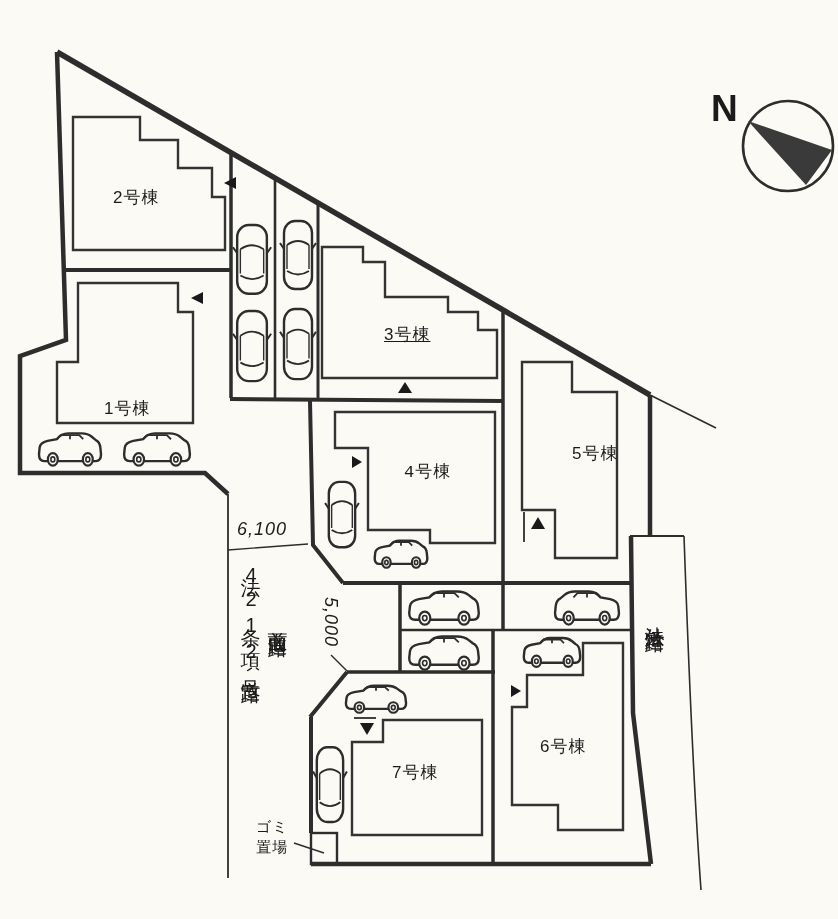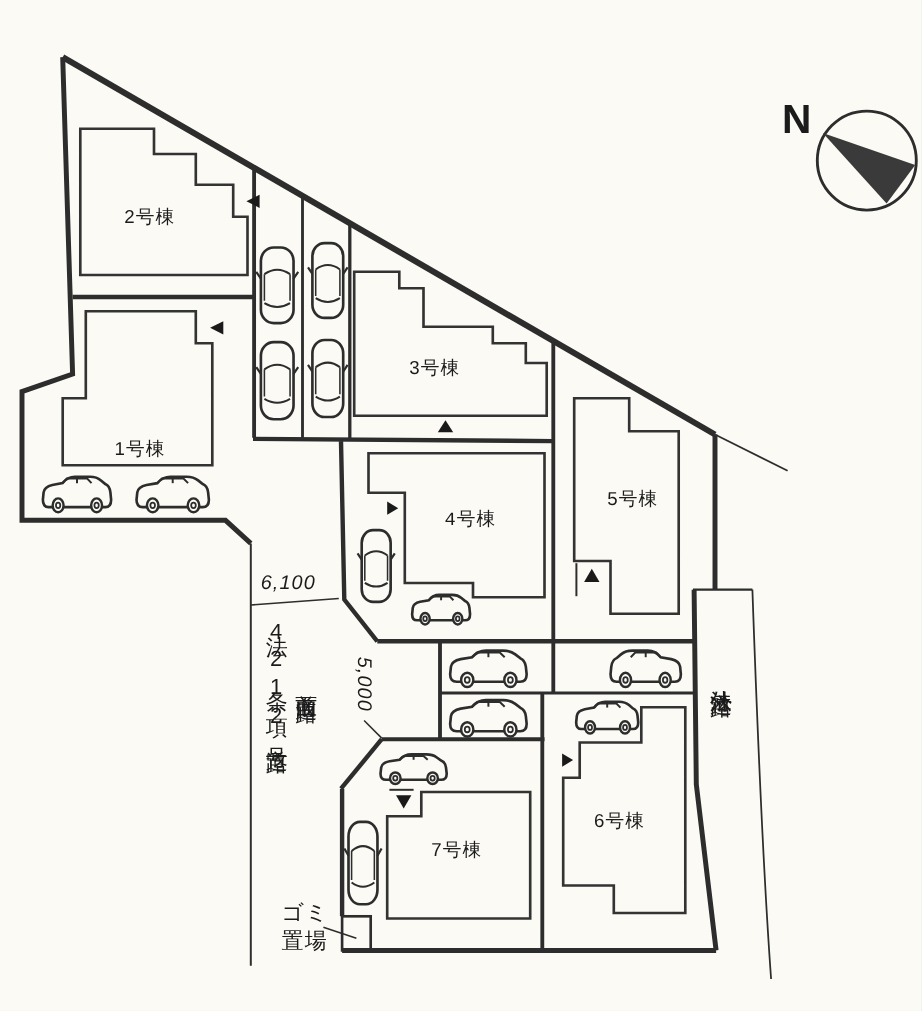--- a/index.html
+++ b/index.html
@@ -4,21 +4,21 @@
 <style>
   html,body{margin:0;padding:0;background:#e8e8e4;}
   #stage{position:relative;width:838px;height:919px;background:#fbfaf5;overflow:hidden;
          font-family:"Liberation Sans","DejaVu Sans",sans-serif;color:#1b1b1b;}
   svg{position:absolute;left:0;top:0;}
   .lbl{position:absolute;white-space:nowrap;color:#1b1b1b;}
   .bldg-lbl{font-size:17px;letter-spacing:1px;}
   .vtext{writing-mode:vertical-rl;text-orientation:upright;font-size:20px;letter-spacing:2px;line-height:1.05;}
   .dim{font-size:18px;font-style:italic;letter-spacing:1px;}
   .dim-rot{transform:rotate(90deg);transform-origin:0 0;}
-  .small2{font-size:20px;line-height:1.3;letter-spacing:1px;}
+  .small2{font-size:15px;line-height:1.3;letter-spacing:1px;text-align:center;}
   .small2 span{display:block;}
   .north{font-size:37px;font-weight:bold;}
 </style>
 </head>
 <body>
 
 <div id="stage">
 
 <svg width="838" height="919" viewBox="0 0 838 919">
   <defs>
@@ -123,23 +123,23 @@
   <g>
     <circle cx="788" cy="146" r="45" fill="none" stroke="#2d2d2d" stroke-width="2.6"></circle>
     <polygon points="748,121 832,150 806,185" fill="#3a3a3a"></polygon>
   </g>
 </svg>
 
 <div class="lbl north" style="left:711px;top:88px;">N</div>
 
 <div class="lbl bldg-lbl" style="left:104px;top:349px;margin-top:48px;">1号棟</div>
 <div class="lbl bldg-lbl" style="left:113px;top:186px;">2号棟</div>
-<div class="lbl bldg-lbl" style="left:372px;top:323px;">3号棟</div>
+<div class="lbl bldg-lbl" style="left:384px;top:323px;text-decoration:underline;">3号棟</div>
 <div class="lbl bldg-lbl" style="left:404px;top:460px;font-family:Liberation Mono, monospace;">4号棟</div>
-<div class="lbl bldg-lbl" style="left:552px;top:442px;">5号棟</div>
+<div class="lbl bldg-lbl" style="left:572px;top:442px;">5号棟</div>
 <div class="lbl bldg-lbl" style="left:540px;top:735px;text-align:right;">6号棟</div>
 <div class="lbl bldg-lbl" style="left:392px;top:761px;text-align:right;">7号棟</div>
 
 <div class="lbl vtext" style="left:240px;top:562px;">法42条1項2号道路</div>
 <div class="lbl vtext" style="left:267px;top:616px;">前面道路</div>
 <div class="lbl vtext" style="left:644px;top:611px;">法外道路</div>
 
 <div class="lbl dim" style="left:237px;top:519px;">6,100</div>
 <div class="lbl dim dim-rot" style="left:341px;top:597px;">5,000</div>
 

